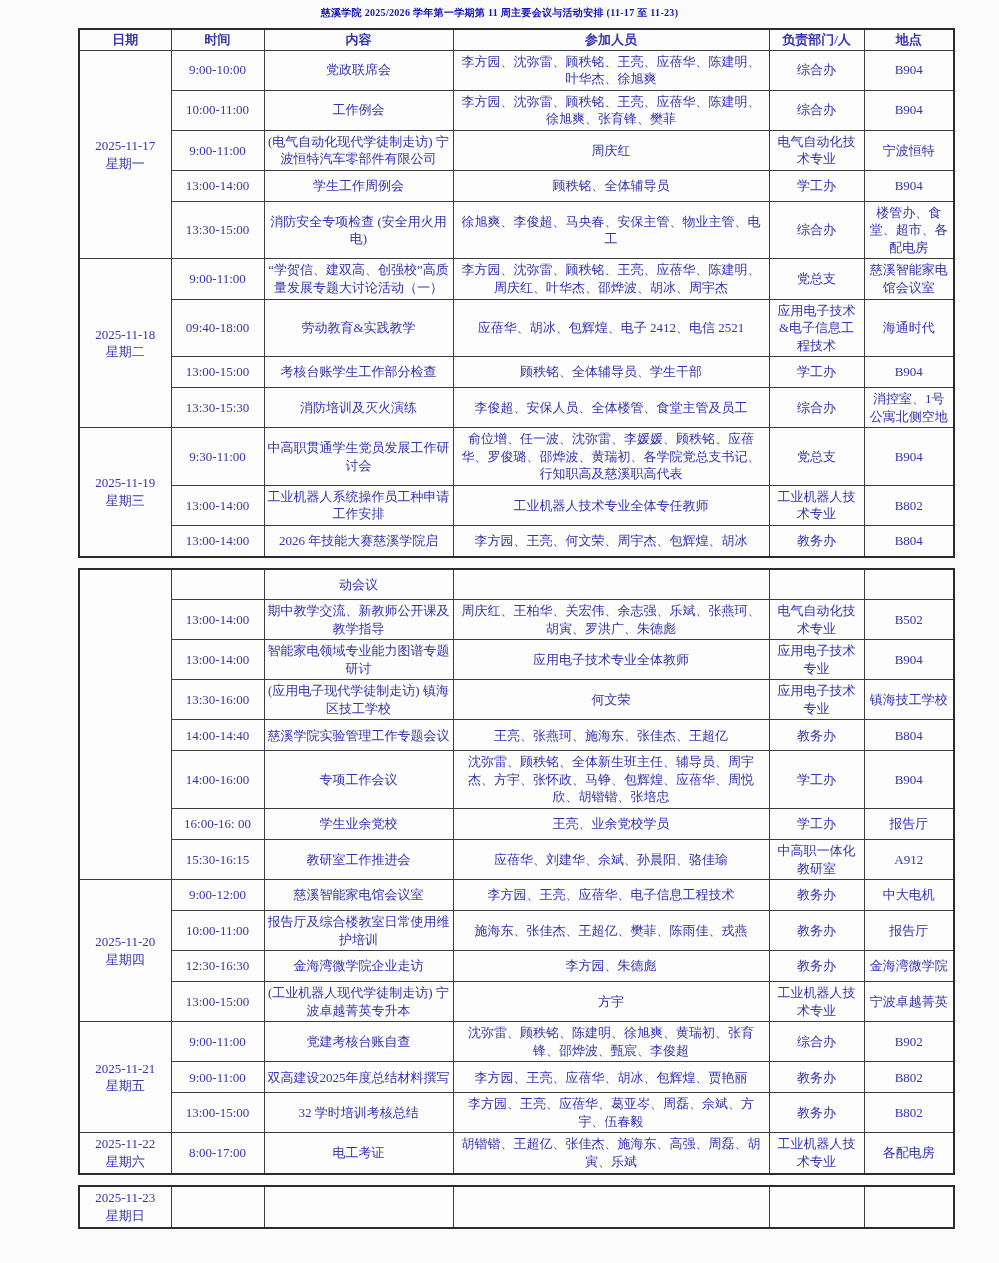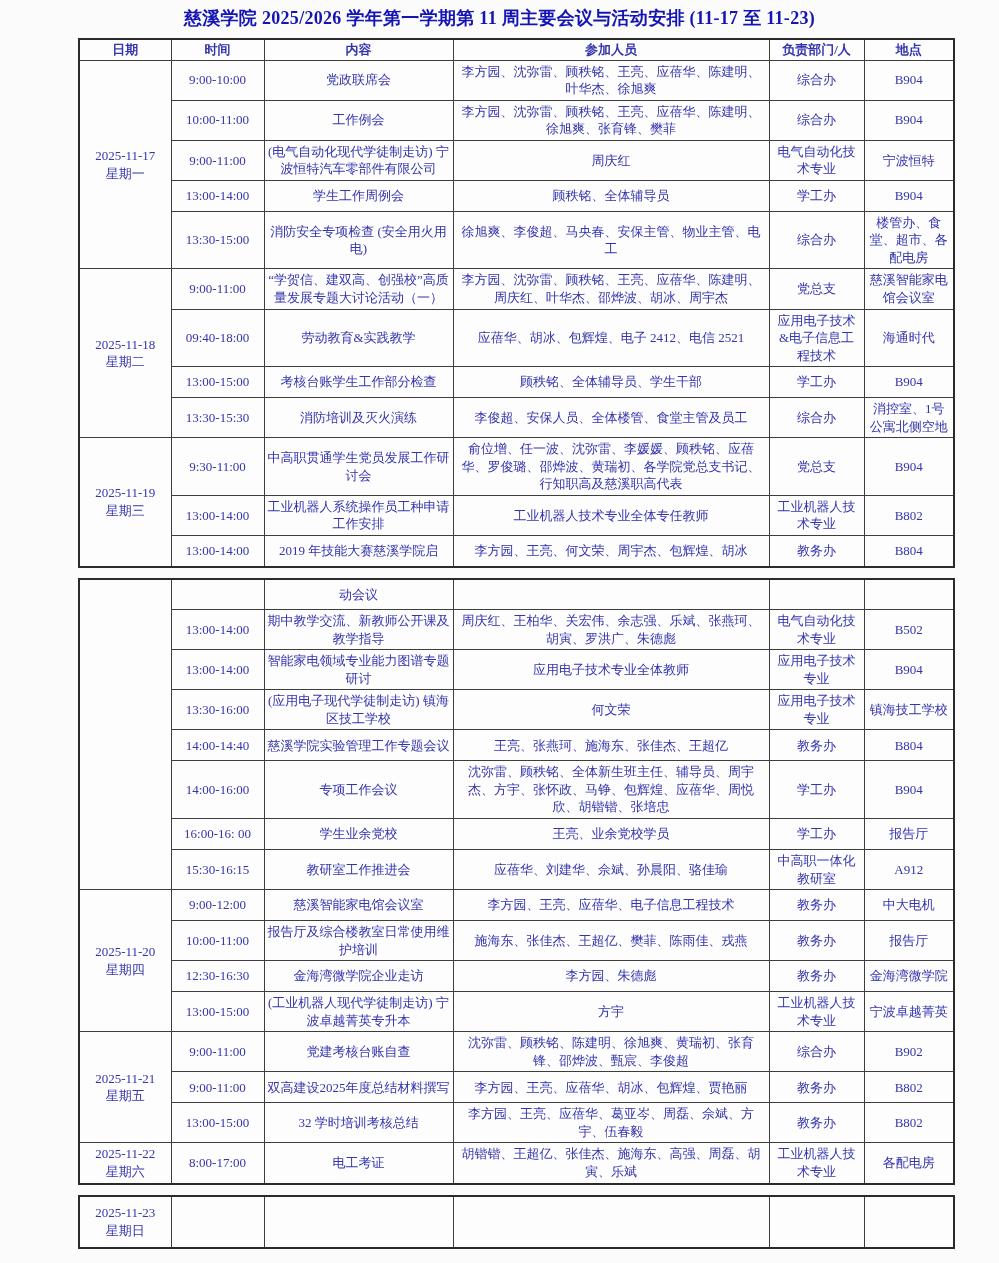--- a/index.html
+++ b/index.html
@@ -15,21 +15,21 @@
     width:999px;height:1263px;
     background:var(--bg);
     font-family:"Liberation Serif","DejaVu Serif",serif;
     color:var(--text-blue);
   }
   .page{width:999px;height:1263px;overflow:hidden;background:var(--bg);}
   .doc-title{
     text-align:center;
     font-weight:bold;
     color:var(--title-blue);
-    font-size:18px;
+    font-size:10px;
     padding:6px 0 8px 0;
     letter-spacing:.3px;
   }
   table.sched{
     border-collapse:collapse;
     table-layout:fixed;
     margin-left:78px;
     width:875px;
     border:2px solid var(--outer);
     background:#fdfdfd;
@@ -44,21 +44,21 @@
     padding:2px 3px;
     word-break:break-word;
   }
   table.sched th{
     font-weight:bold;
     height:20px;
     padding:1px 4px;
   }
   table.sched td{height:31px;}
   .tbl-gap{height:10px;}
-  table.sched.sunday td{height:52px;}
+  table.sched.sunday td{height:42px;}
   .date-cell{font-size:13px;}
 </style>
 </head>
 <body>
 
 <div class="page">
 
   <div class="doc-title">慈溪学院 2025/2026 学年第一学期第 11 周主要会议与活动安排  (11-17 至 11-23)</div>
 
   <table class="sched">
@@ -156,21 +156,21 @@
         </tr>
         <tr>
           <td class="time-cell">13:00-14:00</td>
           <td class="content-cell">工业机器人系统操作员工种申请工作安排</td>
           <td class="participants-cell">工业机器人技术专业全体专任教师</td>
           <td class="department-cell">工业机器人技术专业</td>
           <td class="location-cell">B802</td>
         </tr>
         <tr>
           <td class="time-cell">13:00-14:00</td>
-          <td class="content-cell">2019 年技能大赛慈溪学院启</td>
+          <td class="content-cell">2026 年技能大赛慈溪学院启</td>
           <td class="participants-cell">李方园、王亮、何文荣、周宇杰、包辉煌、胡冰</td>
           <td class="department-cell">教务办</td>
           <td class="location-cell">B804</td>
         </tr>
       </tbody>
   </table>
 
   <div class="tbl-gap"></div>
 
   <table class="sched">

